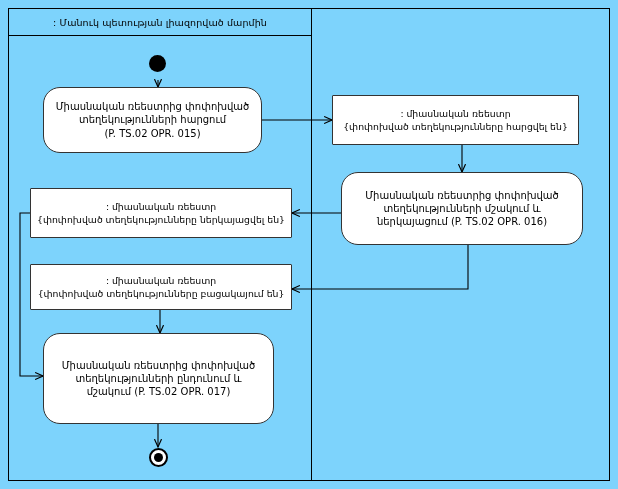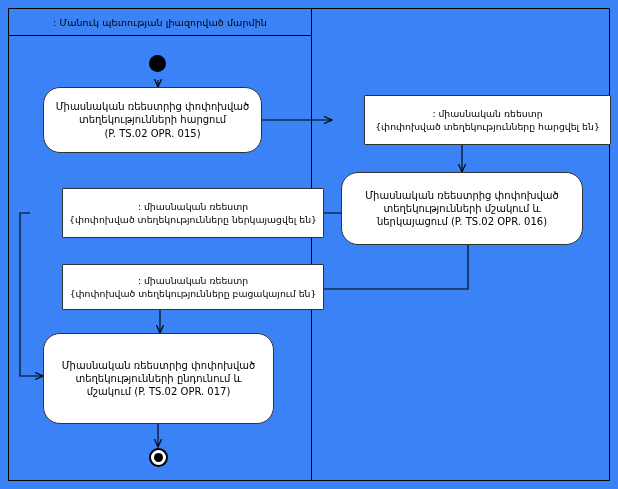--- a/index.html
+++ b/index.html
@@ -9,21 +9,21 @@
     background: #ffffff;
   }
   body {
     font-family: "DejaVu Sans", "Liberation Sans", sans-serif;
     -webkit-font-smoothing: none;
   }
   #canvas {
     position: relative;
     width: 618px;
     height: 489px;
-    background: #3b82f6;
+    background: #7dd3fc;
     overflow: hidden;
   }
   svg#wires {
     position: absolute;
     left: 0;
     top: 0;
     width: 618px;
     height: 489px;
     pointer-events: none;
   }
@@ -74,21 +74,20 @@
     border-radius: 1px;
     background: #ffffff;
     display: flex;
     align-items: center;
     justify-content: center;
     text-align: center;
     font-size: 9.3px;
     line-height: 13.2px;
     color: #000000;
     padding: 2px 6px;
-    margin-left: 32px;
   }
   .node-text {
     display: block;
     white-space: pre-line;
   }
   .initial-node {
     position: absolute;
     width: 17px;
     height: 17px;
     border-radius: 50%;

